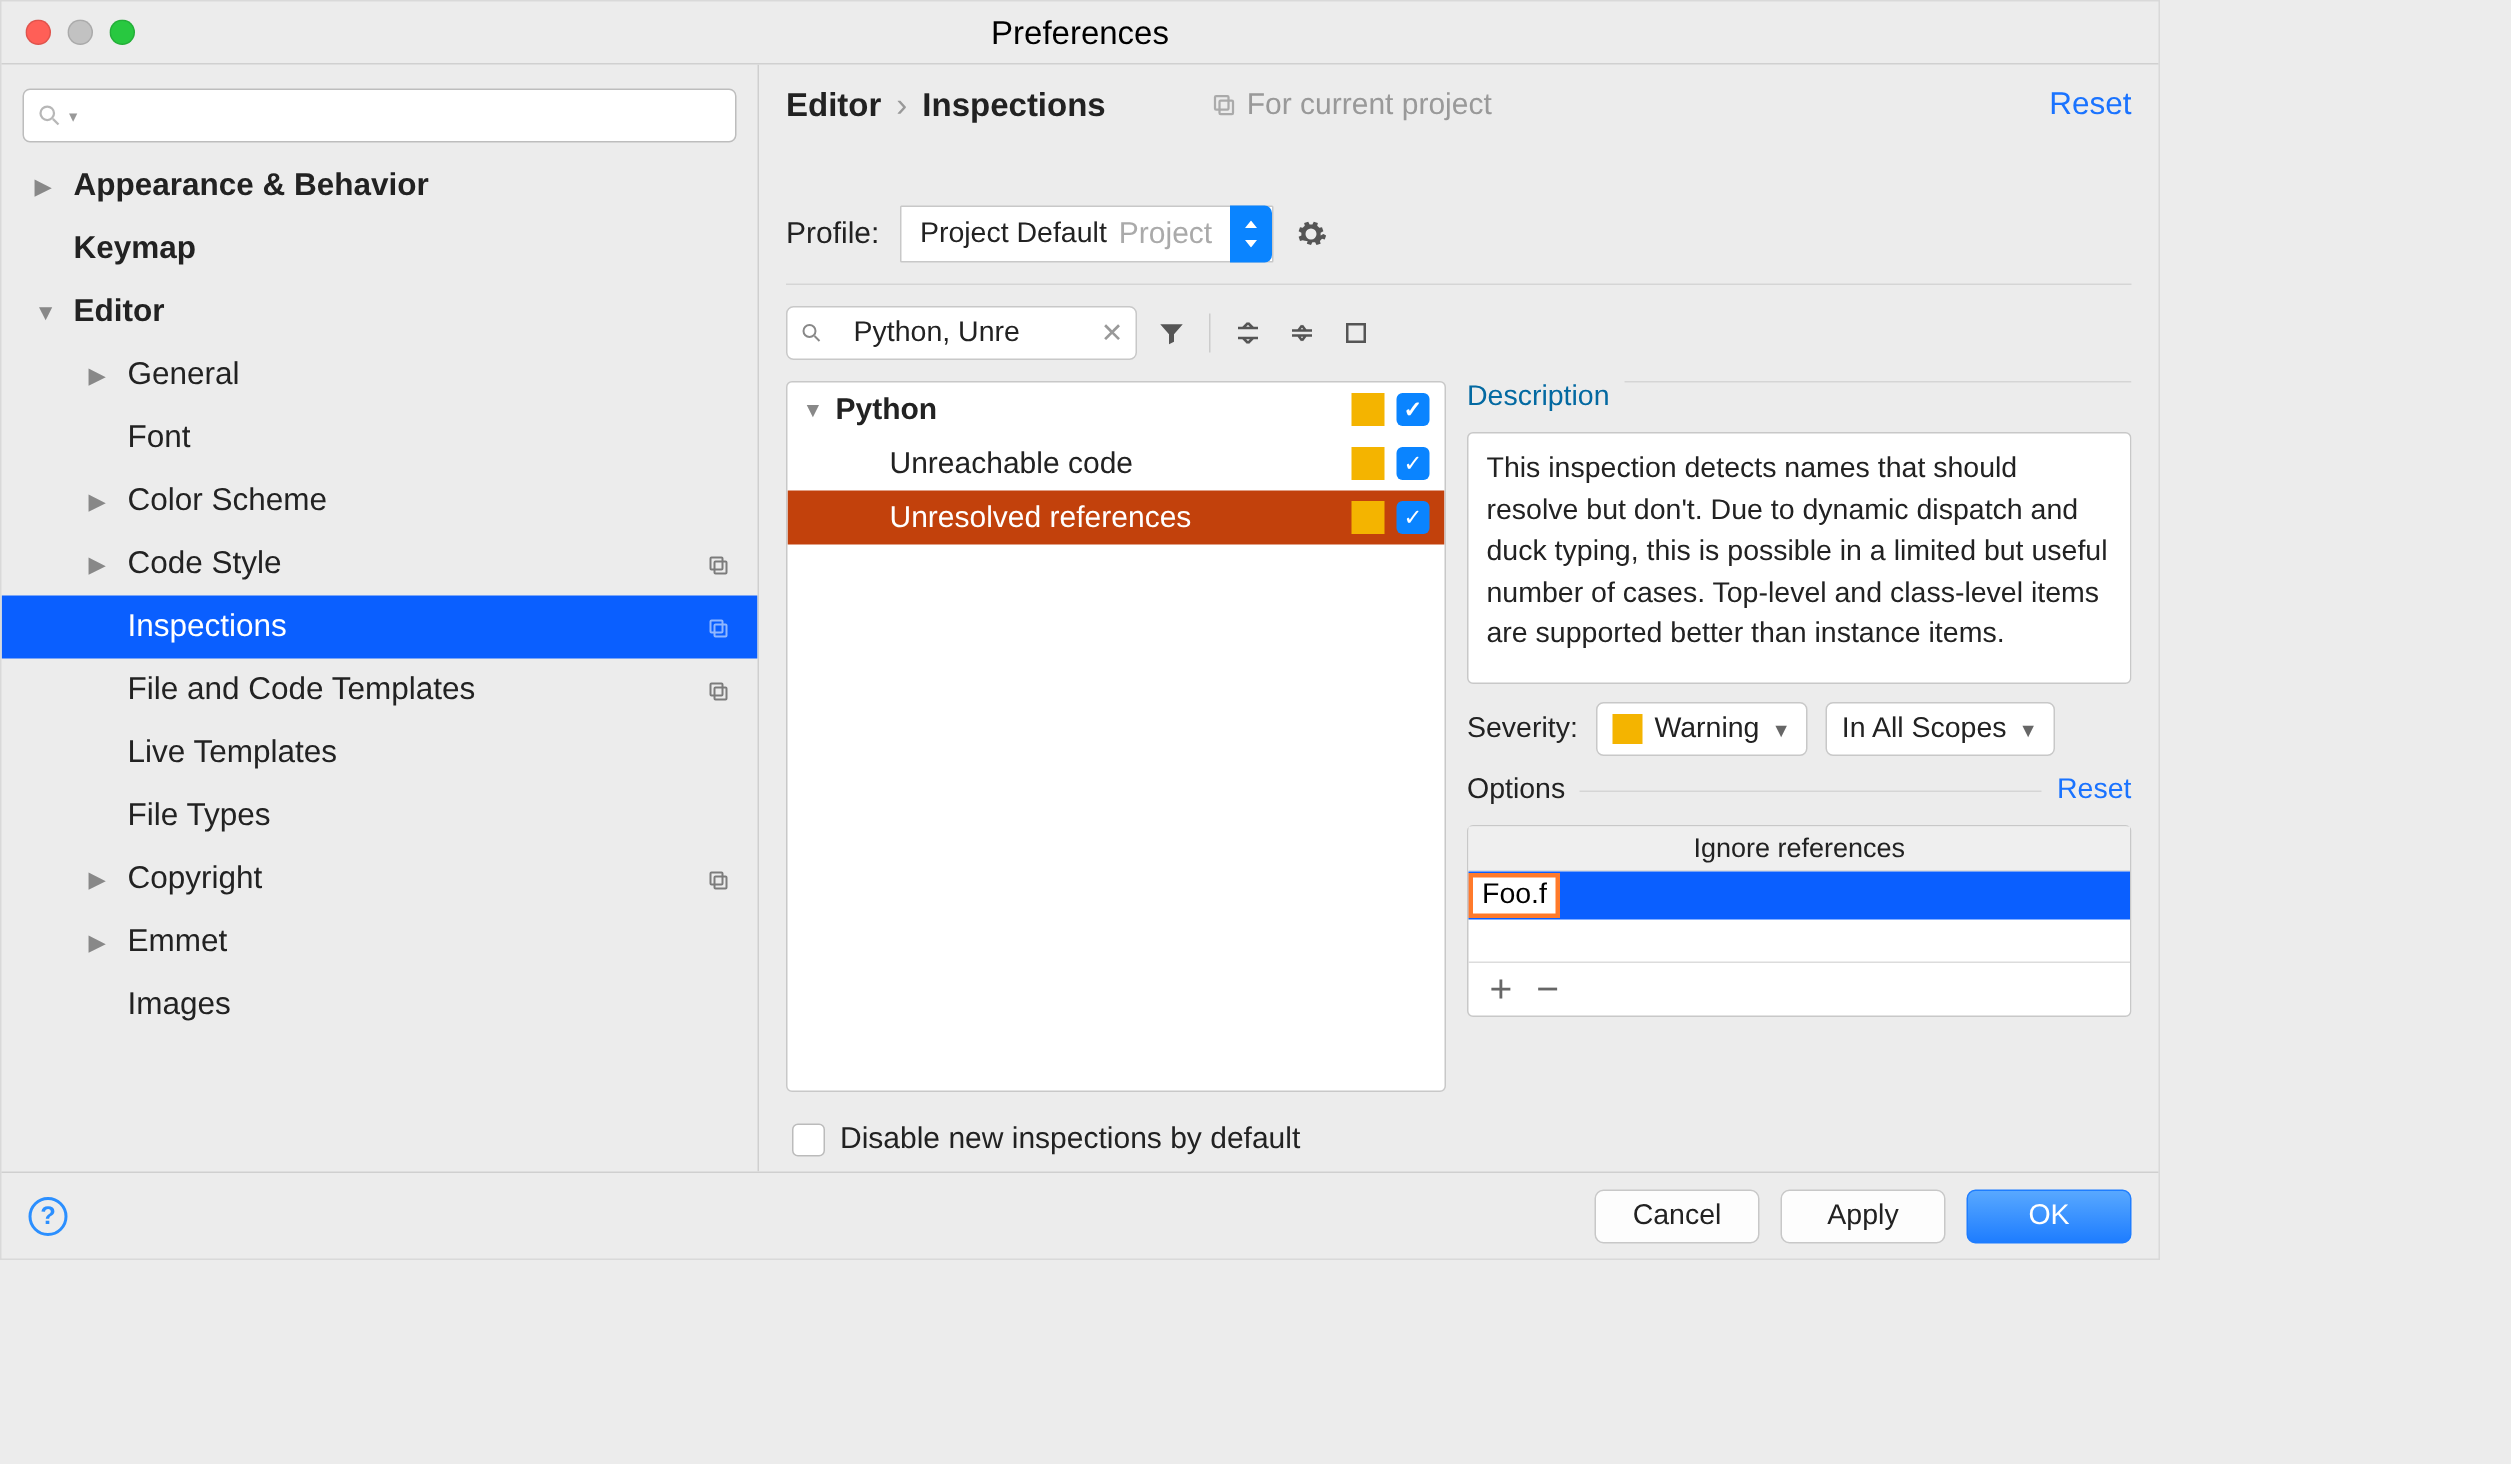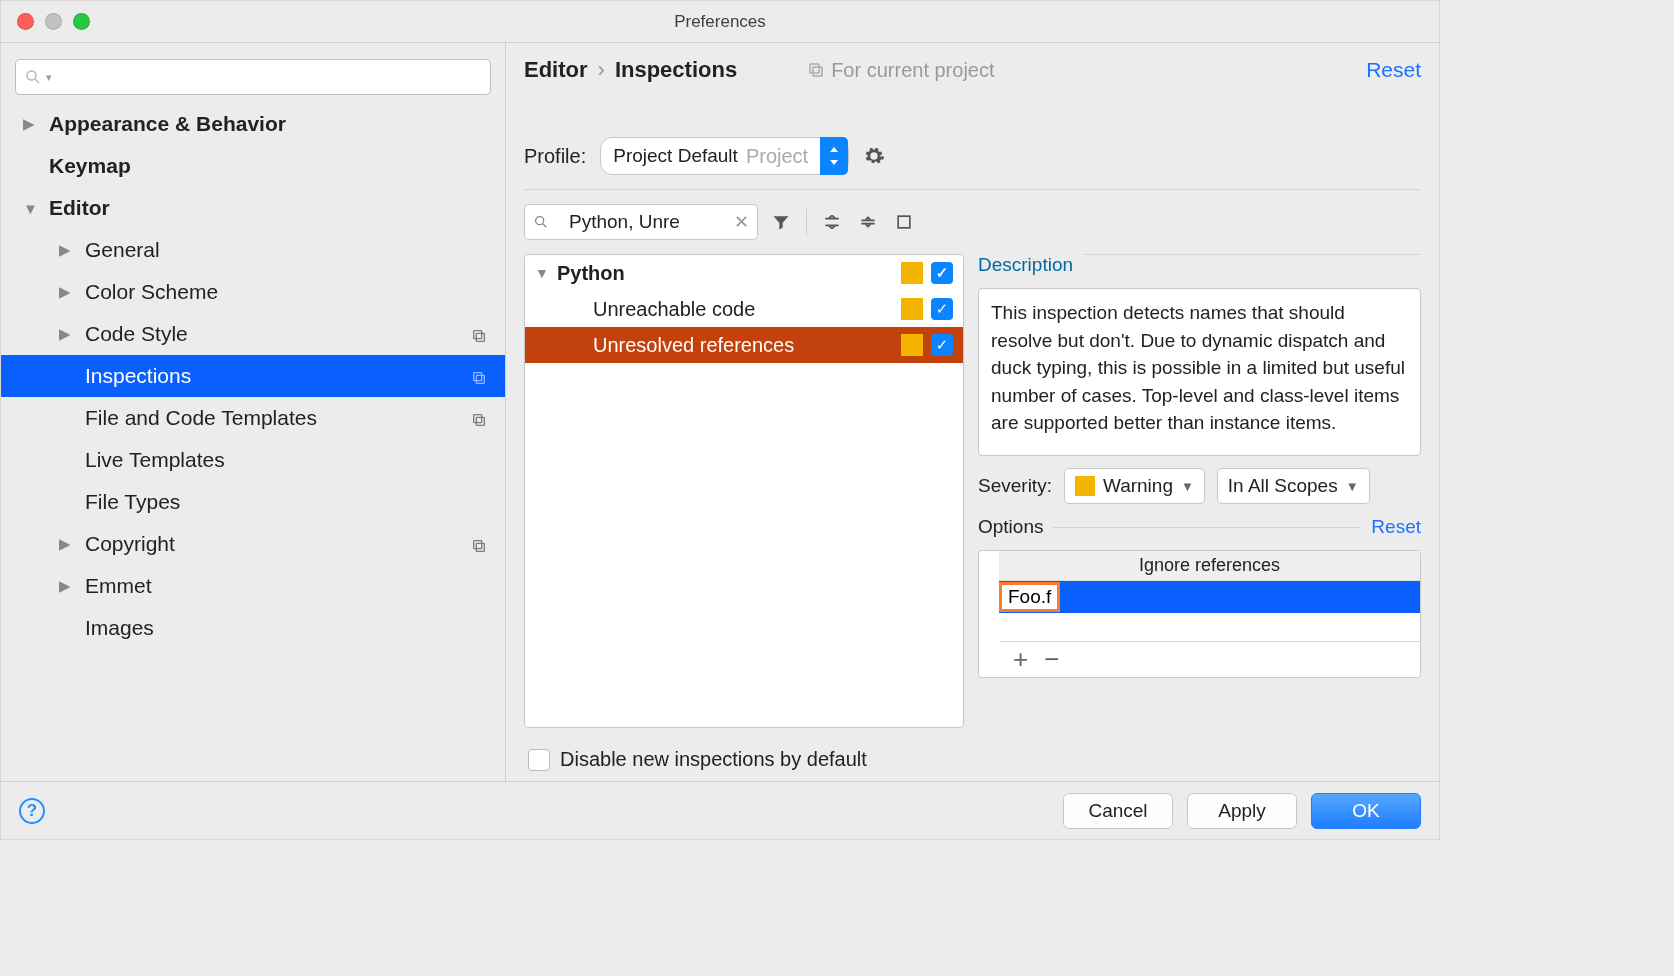--- a/index.html
+++ b/index.html
@@ -4,21 +4,21 @@
 <style>
   * { box-sizing: border-box; margin: 0; padding: 0; }
   body { font-family: -apple-system, "Helvetica Neue", Arial, sans-serif; font-size: 20px; color: #222; background: #ececec; }
   .window { width: 1440px; height: 840px; background: #ececec; display: flex; flex-direction: column; border: 1px solid #d9d9d9; }
   .titlebar { height: 42px; display: flex; align-items: center; position: relative; padding-left: 16px; border-bottom: 1px solid #d0d0d0; }
   .traffic { display: flex; gap: 11px; }
   .dot { width: 17px; height: 17px; border-radius: 50%; border: 1px solid rgba(0,0,0,.12); }
   .dot.red { background: #ff5f57; }
   .dot.ylw { background: #c2c2c2; }
   .dot.grn { background: #28c840; }
-  .title { position: absolute; left: 0; right: 0; text-align: center; font-size: 17px; color: #404040; }
+  .title { position: absolute; left: 0; right: 0; text-align: center; font-size: 22px; color: #000000; }
   .body { display: flex; flex: 1; overflow: hidden; }
   .sidebar { width: 505px; border-right: 1px solid #cfcfcf; padding-top: 10px; overflow-y: auto; }
   .search { margin: 6px 14px 8px; height: 36px; background: #fff; border: 1px solid #bdbdbd; border-radius: 5px; display: flex; align-items: center; padding: 0 8px; }
   .search .mag { width: 18px; height: 18px; opacity: .6; margin-right: 4px; }
   .tree { margin-top: 4px; font-size: 21px; }
   .tree-row { display: flex; align-items: center; height: 42px; padding-left: 22px; cursor: default; }
   .tree-row.indent1 { padding-left: 58px; }
   .tree-row.selected { background: #0a5fff; color: #fff; }
   .tree-row .chev { width: 18px; margin-right: 8px; color: #888; font-size: 15px; }
   .tree-row.selected .chev { color: #fff; }
@@ -29,21 +29,21 @@
 
   .content { flex: 1; display: flex; flex-direction: column; padding: 14px 18px 0 18px; gap: 14px; }
   .crow { display: flex; align-items: center; }
   .breadcrumb { font-size: 22px; display: flex; align-items: center; gap: 10px; }
   .breadcrumb .sep { color: #999; }
   .breadcrumb .cur { font-weight: 700; }
   .for-proj { color: #999; font-size: 20px; display: flex; align-items: center; gap: 6px; margin-left: 70px; }
   .reset-link { margin-left: auto; color: #1a73ff; font-size: 21px; cursor: pointer; font-weight: 500; }
 
   .profile-row { display: flex; align-items: center; gap: 14px; font-size: 20px; margin-top: 40px; }
-  .select { background: #fff; border: 1px solid #c8c8c8; height: 38px; border-radius: 12px; display: flex; align-items: center; padding: 0 0 0 12px; }
+  .select { background: #fff; border: 1px solid #c8c8c8; height: 38px; border-radius: 1px; display: flex; align-items: center; padding: 0 0 0 12px; }
   .select .sel-main { font-size: 19px; }
   .select .sel-sub { color: #aaa; margin-left: 8px; }
   .select .sel-btn { width: 28px; height: 38px; background: #0a84ff; margin-left: 12px; border-radius: 0 5px 5px 0; display: flex; align-items: center; justify-content: center; }
   .gear { width: 22px; height: 22px; }
 
   .splitline { height: 1px; background: #d5d5d5; }
 
   .toolbar { display: flex; align-items: center; gap: 10px; }
   .filterbox { width: 234px; height: 36px; background: #fff; border: 1px solid #c8c8c8; border-radius: 5px; display: flex; align-items: center; padding: 0 8px; font-size: 19px; }
   .filterbox .txt { flex: 1; white-space: nowrap; overflow: hidden; }
@@ -68,21 +68,21 @@
   .sect-title .line { flex: 1; height: 1px; background: #d5d5d5; }
   .desc-box { background: #fff; border: 1px solid #c8c8c8; border-radius: 4px; padding: 10px 12px; font-size: 19px; line-height: 1.45; height: 168px; overflow: hidden; }
 
   .sev-row { display: flex; align-items: center; gap: 12px; font-size: 19px; }
   .combo { background: #fff; border: 1px solid #c8c8c8; border-radius: 5px; height: 36px; display: flex; align-items: center; padding: 0 10px; gap: 8px; }
   .combo .sw { width: 20px; height: 20px; background: #f4b400; }
   .combo .dd { color: #666; font-size: 13px; }
 
   .opt-head { display: flex; align-items: center; font-size: 19px; }
   .opt-head .rst { margin-left: auto; color: #1a73ff; cursor: pointer; }
-  .opt-box { border: 1px solid #c8c8c8; background: #fff; border-radius: 4px; padding-left: 20px; }
+  .opt-box { border: 1px solid #c8c8c8; background: #fff; border-radius: 4px; }
   .opt-hdr { background: #efefef; border-bottom: 1px solid #dcdcdc; font-size: 18px; text-align: center; padding: 4px 0; }
   .opt-val { background: #0a5fff; height: 32px; display: flex; align-items: center; }
   .opt-val .cell { background: #fff; border: 3px solid #ff7a2b; color: #000; padding: 1px 6px; font-size: 19px; }
   .opt-blank { height: 28px; }
   .opt-tools { border-top: 1px solid #dcdcdc; height: 36px; display: flex; align-items: center; gap: 16px; padding: 0 14px; color: #666; font-size: 26px; }
 
   .disable-row { display: flex; align-items: center; gap: 10px; font-size: 20px; padding: 6px 0 10px 4px; }
   .cb { width: 22px; height: 22px; border: 1px solid #bbb; border-radius: 4px; background: #fff; }
 
   .footer { height: 58px; border-top: 1px solid #cfcfcf; display: flex; align-items: center; padding: 0 18px; gap: 14px; }
@@ -123,20 +123,24 @@
           </div>
           <div class="tree-row bold">
             <span class="chev">▼</span>
             <span class="lbl">Editor</span>
           </div>
           <div class="tree-row indent1">
             <span class="chev">▶</span>
             <span class="lbl">General</span>
           </div>
           <div class="tree-row indent1">
+            <span class="chev"></span>
+            <span class="lbl">Font</span>
+          </div>
+          <div class="tree-row indent1">
             <span class="chev">▶</span>
             <span class="lbl">Color Scheme</span>
           </div>
           <div class="tree-row indent1">
             <span class="chev">▶</span>
             <span class="lbl">Code Style</span>
             <span class="copy-icn"><svg width="16" height="16" viewBox="0 0 24 24" fill="none" stroke="currentColor" stroke-width="2">
                 <rect x="8" y="8" width="12" height="12" rx="1"></rect>
                 <rect x="4" y="4" width="12" height="12" rx="1"></rect>
               </svg></span>

